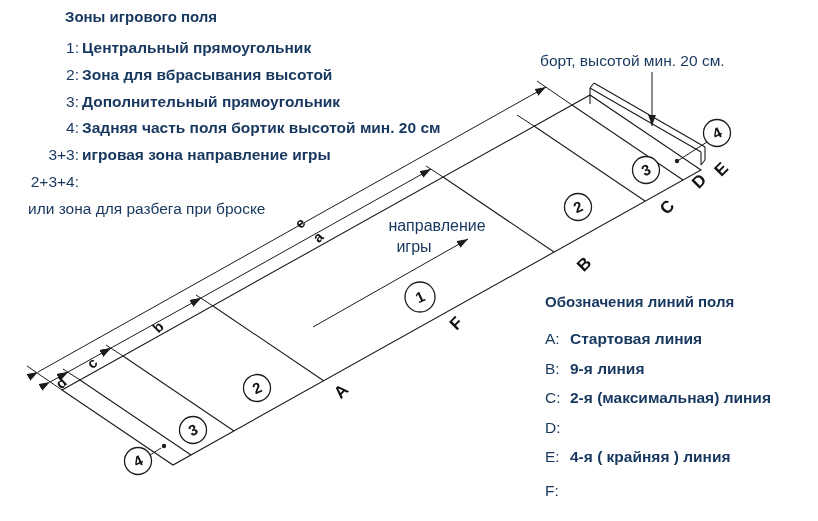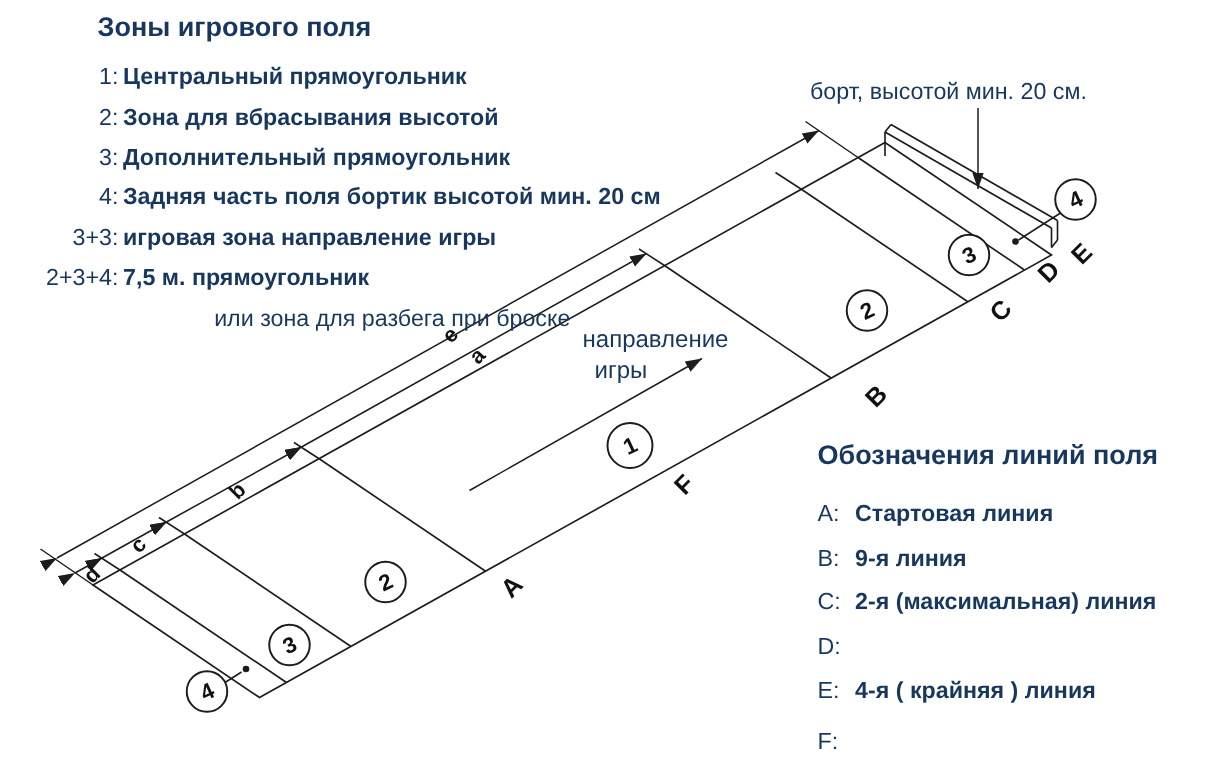--- a/index.html
+++ b/index.html
@@ -6,28 +6,28 @@
   html,body { margin:0; padding:0; }
   body {
     width: 818px; height: 521px;
     background: #ffffff;
     position: relative;
     font-family: "Liberation Sans", sans-serif;
     color: #17375e;
     overflow: hidden;
   }
   .legend { position: absolute; }
-  .legend .title { font-weight: bold; font-size: 18px; }
+  .legend .title { font-weight: bold; font-size: 15px; }
   .legend .row { display: flex; align-items: baseline; font-size: 15.5px; }
   .zones { left: 25px; top: 8px; width: 470px; }
   .zones .title { padding-left: 40px; margin-bottom: 10px; }
   .zones .row { line-height: 26.8px; }
   .zones .prefix { width: 54px; text-align: right; flex: 0 0 54px; }
   .zones .txt { margin-left: 3px; white-space: nowrap; font-weight: bold; }
-  .zones .row.noprefix { padding-left: 3px; justify-content: center; }
+  .zones .row.noprefix { padding-left: 3px; }
   .lines { left: 545px; top: 293px; width: 270px; }
   .lines .title { margin-bottom: 14px; }
   .lines .row { line-height: 29.5px; }
   .lines .prefix { width: 20px; flex: 0 0 20px; }
   .lines .txt { margin-left: 5px; white-space: nowrap; font-weight: bold; }
   .lines .row.rowF { margin-top: 4px; }
   svg { position: absolute; left: 0; top: 0; }
   svg text { font-family: "Liberation Sans", sans-serif; }
   .diagline { stroke: #1c1c1c; stroke-width: 1.1; fill: none; }
   .thinline { stroke: #1c1c1c; stroke-width: 1; fill: none; }
@@ -154,21 +154,20 @@
   <div class="row">
     <span class="prefix">4:</span>
     <span class="txt">Задняя часть поля бортик высотой мин. 20 см</span>
   </div>
   <div class="row">
     <span class="prefix">3+3:</span>
     <span class="txt">игровая зона направление игры</span>
   </div>
   <div class="row">
     <span class="prefix">2+3+4:</span>
-    <span class="txt">7,5 м. прямоугольник</span>
   </div>
   <div class="row noprefix">
     <span>или зона для разбега при броске</span>
   </div>
 </div>
 
 <div class="legend lines">
   <div class="title">Обозначения линий поля</div>
   <div class="row">
     <span class="prefix">A:</span>

